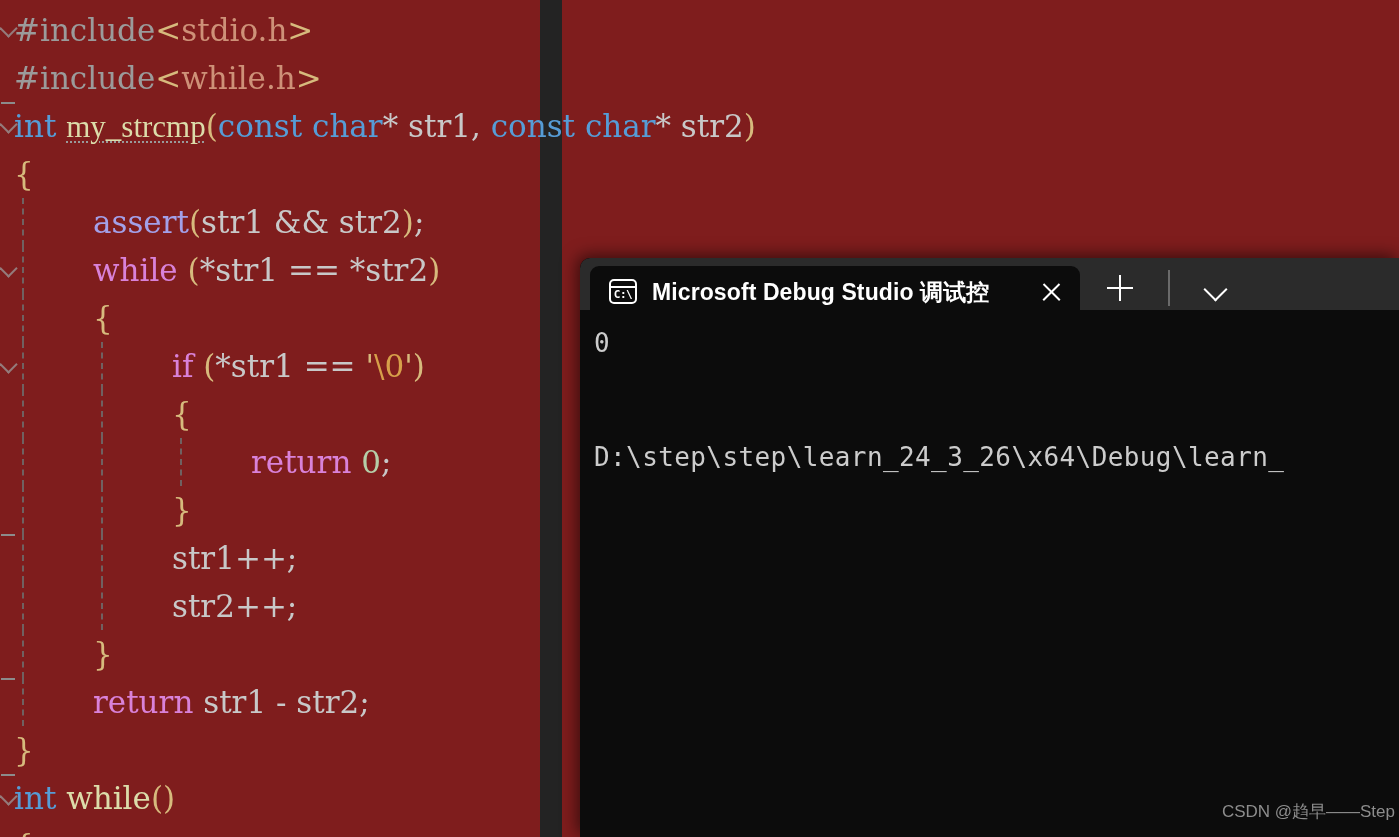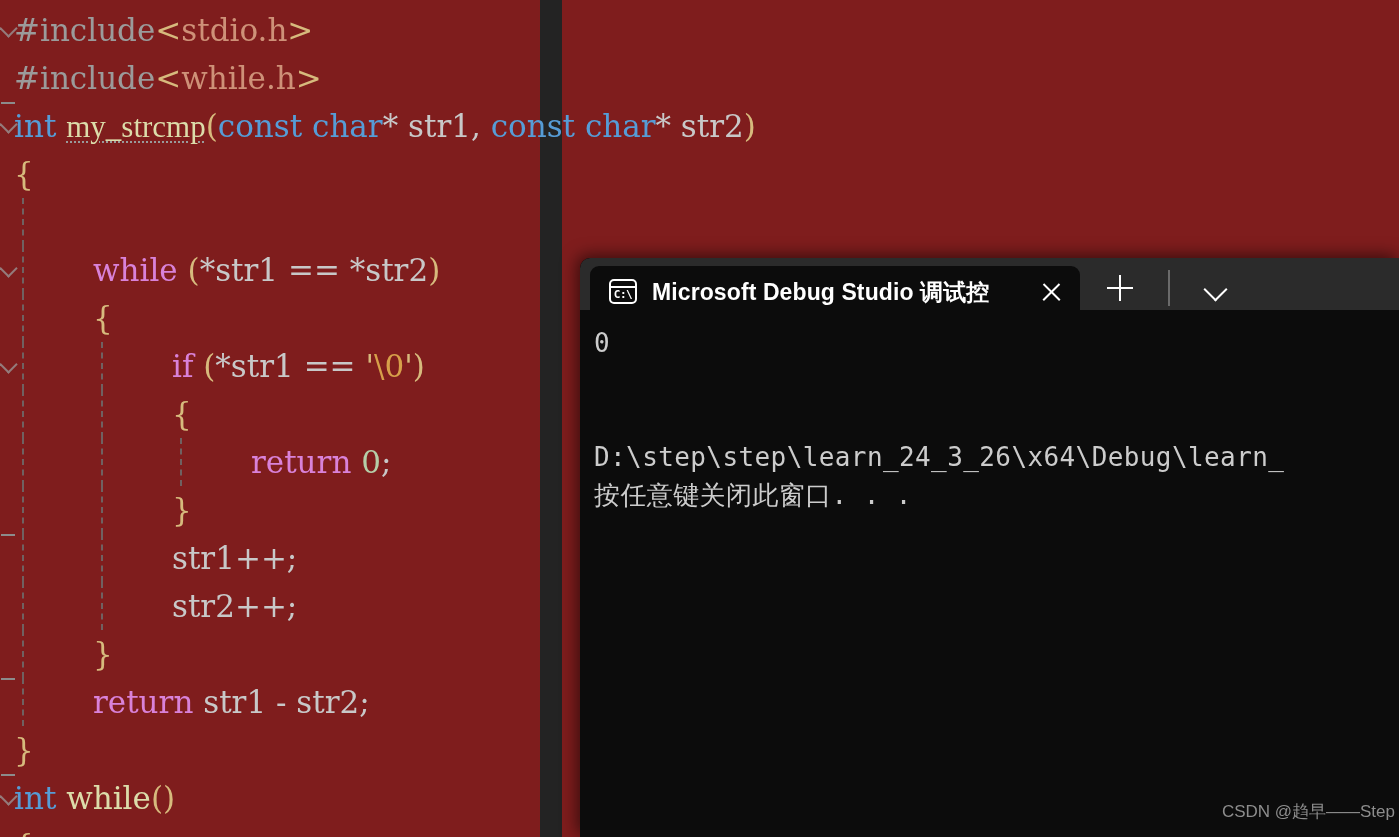--- a/index.html
+++ b/index.html
@@ -281,21 +281,21 @@
 </head>
 <body>
 
 <div id="editor">
   <div id="editor-bg-band"></div>
   <div id="code-area">
       <div class="code-line"><div class="gutter"><span class="fold-chevron"></span></div><span class="code-text" style="padding-left: 0px;"><span class="pp">#include</span><span class="anglebr">&lt;</span><span class="hdr">stdio.h</span><span class="anglebr">&gt;</span></span></div>
       <div class="code-line"><div class="gutter"></div><span class="code-text" style="padding-left: 0px;"><span class="pp">#include</span><span class="anglebr">&lt;</span><span class="hdr">while.h</span><span class="anglebr">&gt;</span></span></div>
       <div class="code-line"><div class="gutter"><span class="fold-chevron"></span><span class="fold-dash"></span></div><span class="code-text" style="padding-left: 0px;"><span class="kw">int</span><span class="id"> </span><span class="fn squiggle">my_strcmp</span><span class="paren">(</span><span class="kw">const</span><span class="id"> </span><span class="kw">char</span><span class="punct">*</span><span class="id"> str1, </span><span class="kw">const</span><span class="id"> </span><span class="kw">char</span><span class="punct">*</span><span class="id"> str2</span><span class="paren">)</span></span></div>
       <div class="code-line"><div class="gutter"></div><span class="code-text" style="padding-left: 0px;"><span class="brace">{</span></span></div>
-      <div class="code-line"><div class="gutter"></div><span class="iguide ig1"></span></div>
+      <div class="code-line"><div class="gutter"></div><span class="iguide ig1"></span><span class="code-text" style="padding-left: 79px;"><span class="macro">assert</span><span class="paren">(</span><span class="id">str1 </span><span class="punct">&amp;&amp;</span><span class="id"> str2</span><span class="paren">)</span><span class="punct">;</span></span></div>
       <div class="code-line"><div class="gutter"><span class="fold-chevron"></span></div><span class="iguide ig1"></span><span class="code-text" style="padding-left: 79px;"><span class="ctrl">while</span><span class="id"> </span><span class="paren">(</span><span class="punct">*</span><span class="id">str1 </span><span class="punct">==</span><span class="id"> </span><span class="punct">*</span><span class="id">str2</span><span class="paren">)</span></span></div>
       <div class="code-line"><div class="gutter"></div><span class="iguide ig1"></span><span class="code-text" style="padding-left: 79px;"><span class="brace">{</span></span></div>
       <div class="code-line"><div class="gutter"><span class="fold-chevron"></span></div><span class="iguide ig1"></span><span class="iguide ig2"></span><span class="code-text" style="padding-left: 158px;"><span class="ctrl">if</span><span class="id"> </span><span class="paren">(</span><span class="punct">*</span><span class="id">str1 </span><span class="punct">==</span><span class="id"> </span><span class="str">'</span><span class="esc">\0</span><span class="str">'</span><span class="paren">)</span></span></div>
       <div class="code-line"><div class="gutter"></div><span class="iguide ig1"></span><span class="iguide ig2"></span><span class="code-text" style="padding-left: 158px;"><span class="brace">{</span></span></div>
       <div class="code-line"><div class="gutter"></div><span class="iguide ig1"></span><span class="iguide ig2"></span><span class="iguide ig3"></span><span class="code-text" style="padding-left: 237px;"><span class="ctrl">return</span><span class="id"> </span><span class="num">0</span><span class="punct">;</span></span></div>
       <div class="code-line"><div class="gutter"></div><span class="iguide ig1"></span><span class="iguide ig2"></span><span class="code-text" style="padding-left: 158px;"><span class="brace">}</span></span></div>
       <div class="code-line"><div class="gutter"><span class="fold-dash"></span></div><span class="iguide ig1"></span><span class="iguide ig2"></span><span class="code-text" style="padding-left: 158px;"><span class="id">str1</span><span class="punct">++;</span></span></div>
       <div class="code-line"><div class="gutter"></div><span class="iguide ig1"></span><span class="iguide ig2"></span><span class="code-text" style="padding-left: 158px;"><span class="id">str2</span><span class="punct">++;</span></span></div>
       <div class="code-line"><div class="gutter"></div><span class="iguide ig1"></span><span class="code-text" style="padding-left: 79px;"><span class="brace">}</span></span></div>
       <div class="code-line"><div class="gutter"><span class="fold-dash"></span></div><span class="iguide ig1"></span><span class="code-text" style="padding-left: 79px;"><span class="ctrl">return</span><span class="id"> str1 </span><span class="punct">-</span><span class="id"> str2</span><span class="punct">;</span></span></div>
@@ -323,17 +323,16 @@
     <div id="term-divider"></div>
     <div id="term-dropdown"></div>
 
   </div>
 
   <div id="term-body">
       <div class="term-line">0</div>
       <div class="term-line term-blank"></div>
       <div class="term-line term-blank"></div>
       <div class="term-line">D:\step\step\learn_24_3_26\x64\Debug\learn_</div>
-      <div class="term-line">按任意键关闭此窗口. . .</div>
     </div>
 </div>
 
 <div id="watermark">CSDN @趋早——Step</div>
 
 </body></html>

